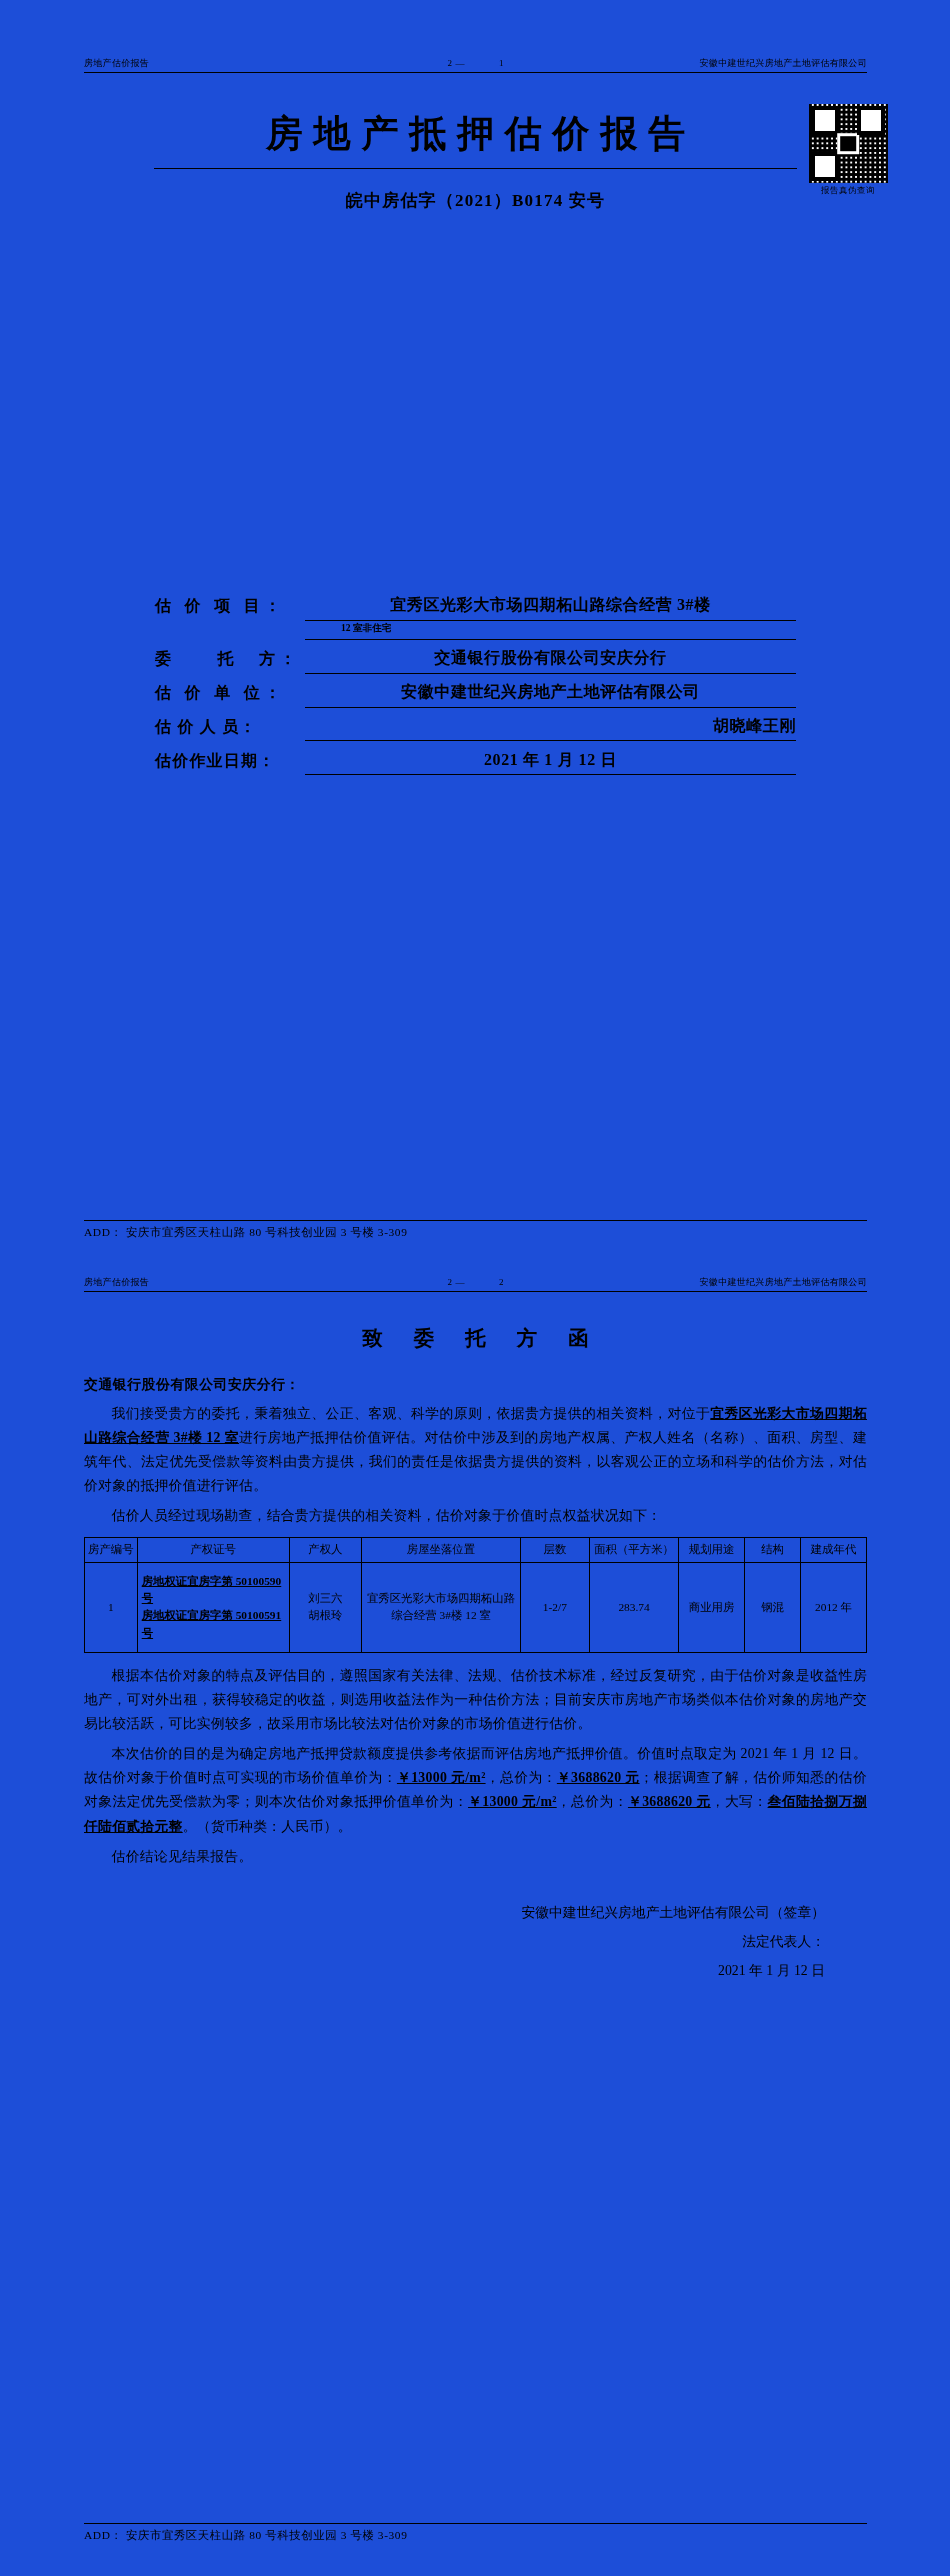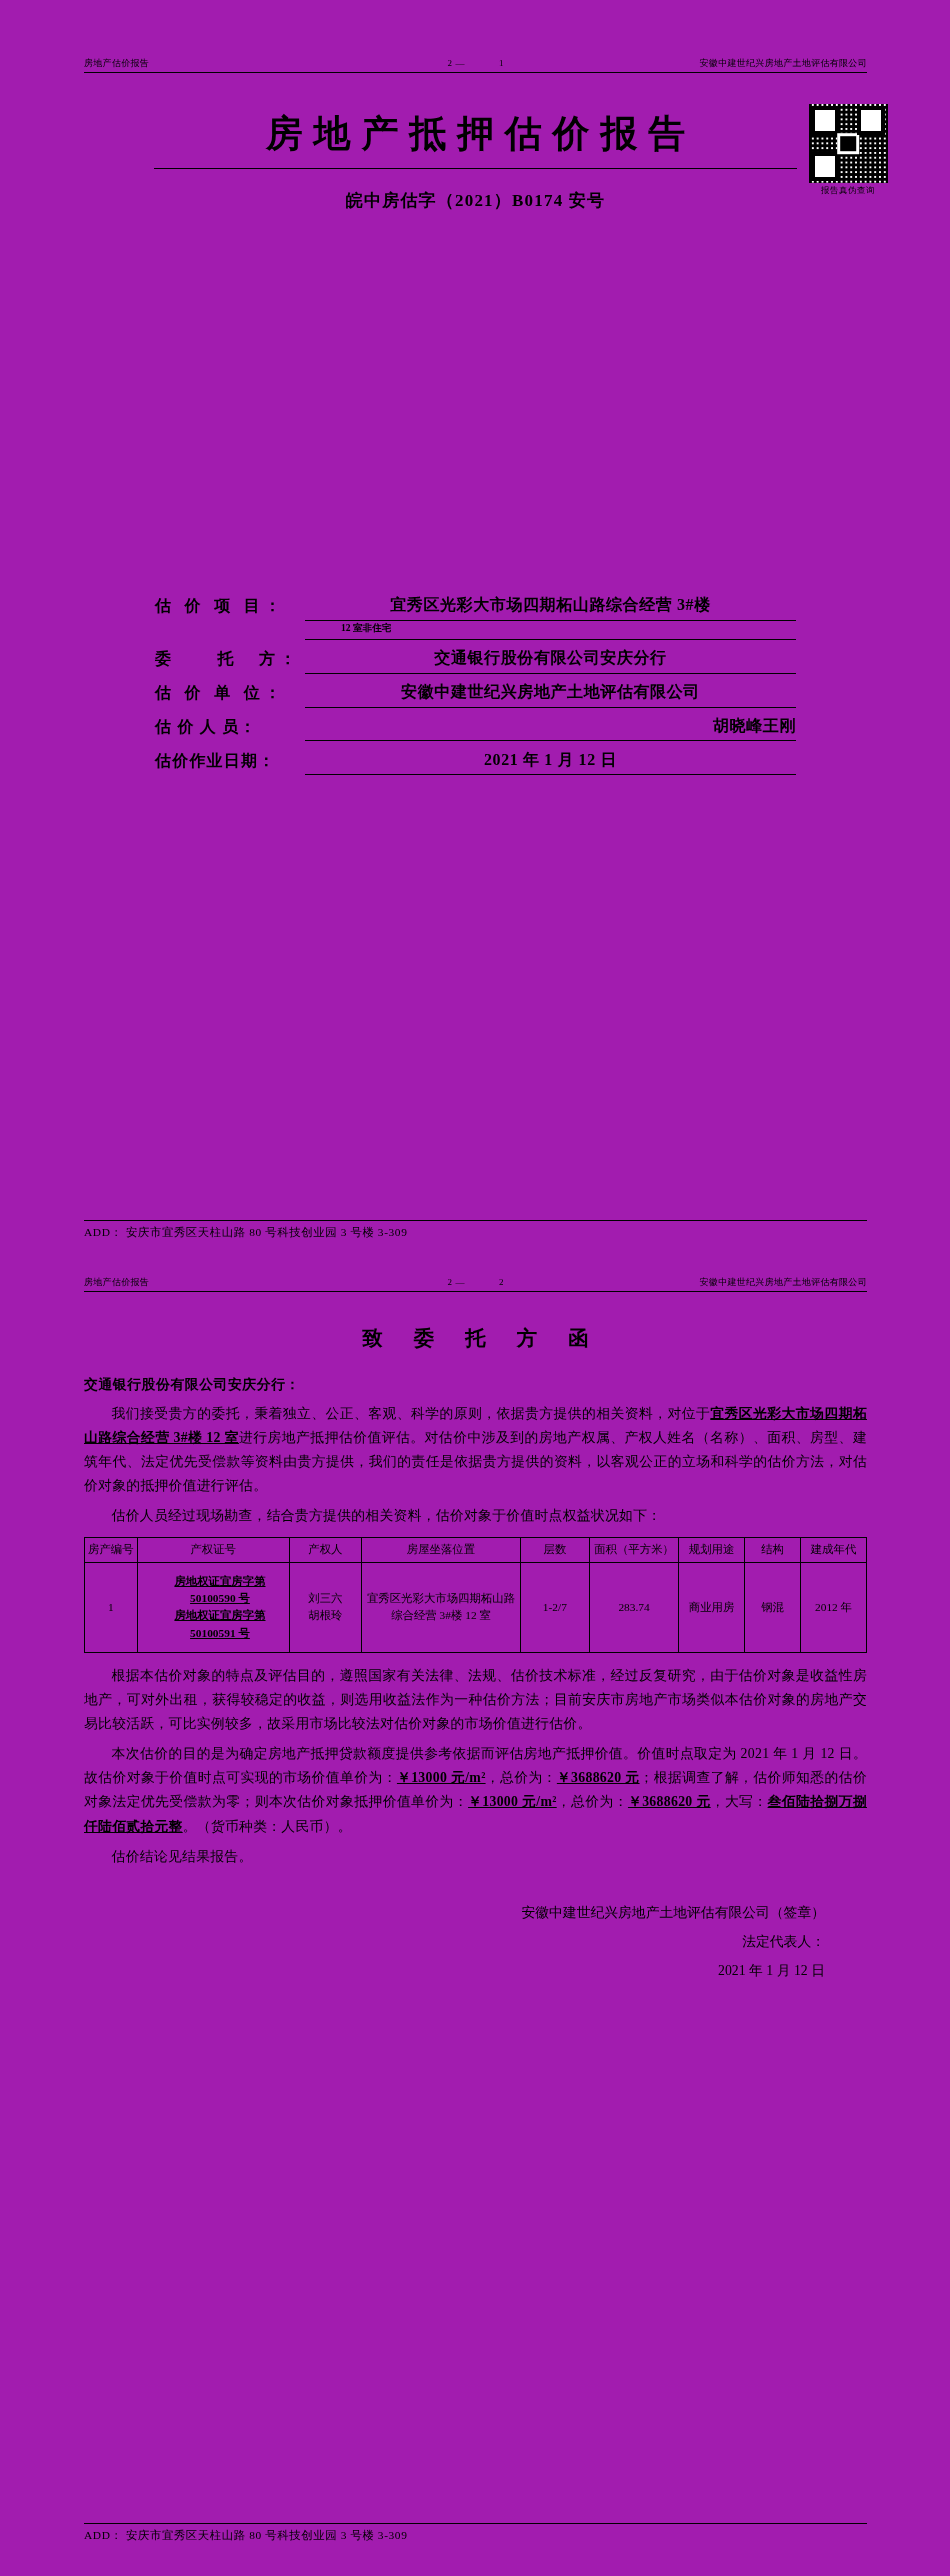--- a/index.html
+++ b/index.html
@@ -6,21 +6,21 @@
     margin: 0;
     padding: 0;
     background: #f0f0f0;
   }
   body {
     font-family: "Liberation Serif", "DejaVu Serif", serif;
   }
   .page {
     width: 951px;
     min-height: 2576px;
-    background: #a21caf;
+    background: #1d4ed8;
     margin: 0 auto;
     position: relative;
     box-sizing: border-box;
   }
   .sheet {
     position: relative;
     box-sizing: border-box;
   }
 
   
@@ -305,21 +305,21 @@
           <th style="width:57px;">层数</th>
           <th style="width:75px;">面积（平方米）</th>
           <th style="width:54px;">规划用途</th>
           <th style="width:45px;">结构</th>
           <th style="width:54px;">建成年代</th>
         </tr>
       </thead>
       <tbody>
         <tr style="height:90px;">
           <td>1</td>
-          <td style="white-space:pre-line; text-align:center; padding-left:16px;" class="bu">房地权证宜房字第 50100590 号
+          <td style="white-space:pre-line; text-align:left; padding-left:4px;" class="bu">房地权证宜房字第 50100590 号
 房地权证宜房字第 50100591 号</td>
           <td style="white-space:pre-line;">刘三六
 胡根玲</td>
           <td>宜秀区光彩大市场四期柘山路综合经营 3#楼 12 室</td>
           <td>1-2/7</td>
           <td>283.74</td>
           <td>商业用房</td>
           <td>钢混</td>
           <td>2012 年</td>
         </tr>

